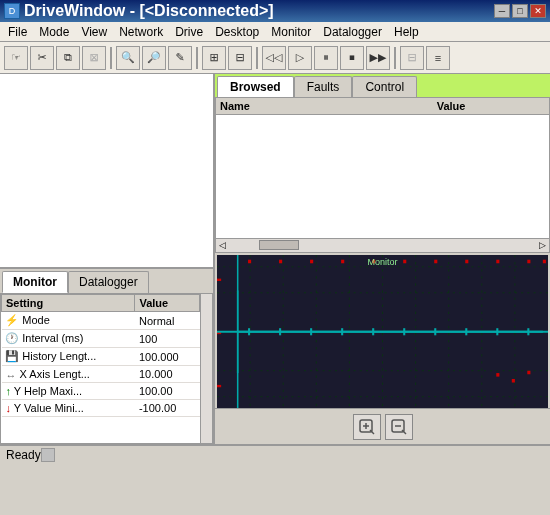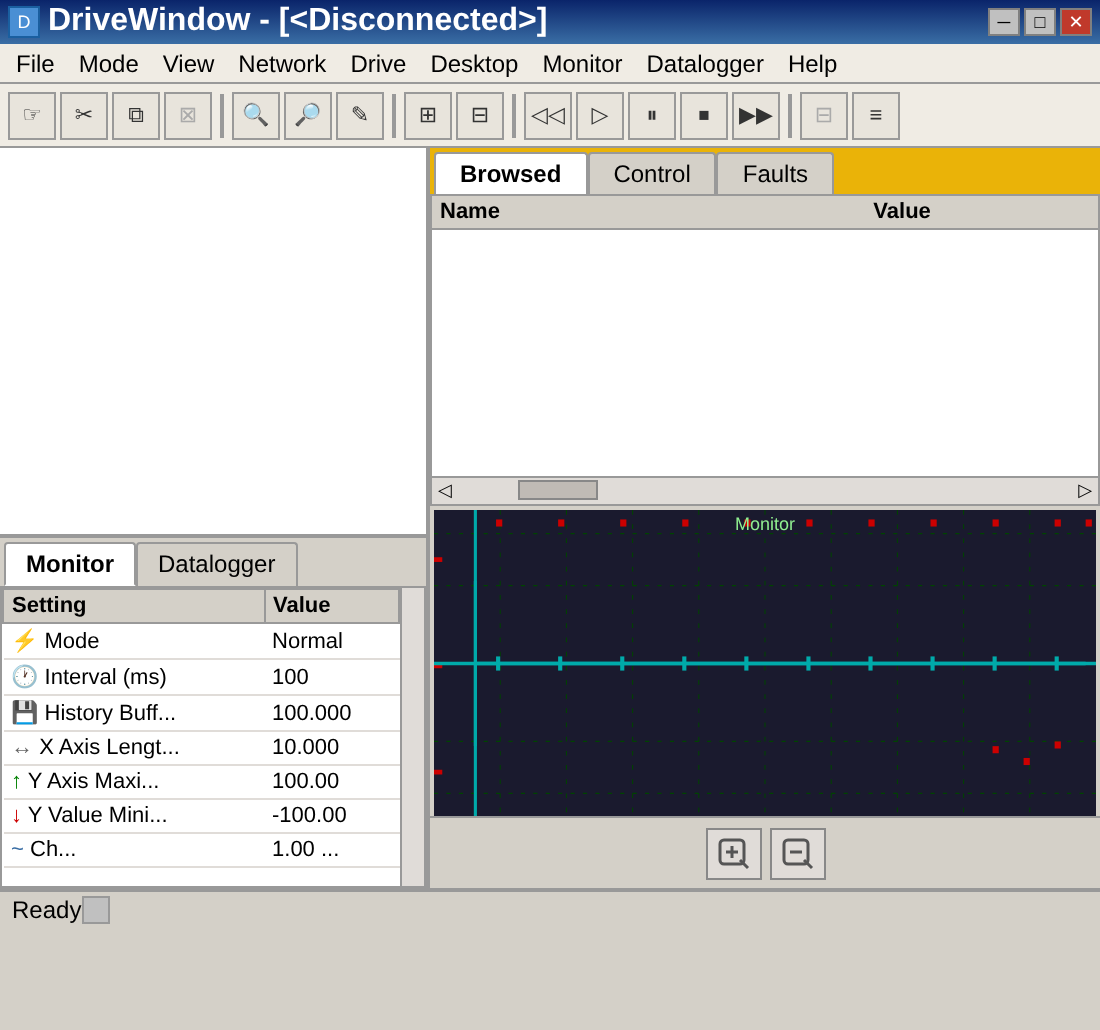--- a/index.html
+++ b/index.html
@@ -187,21 +187,21 @@
     
     .right-panel {
       flex: 1;
       display: flex;
       flex-direction: column;
     }
 
     
     .browse-tab-row {
       display: flex;
-      background: #eab308;
+      background: #bef264;
       padding: 2px 2px 0;
     }
     .browse-tab {
       padding: 3px 12px;
       border: 1px solid #999;
       border-bottom: none;
       background: #d4d0c8;
       cursor: pointer;
       font-size: 12px;
       border-radius: 2px 2px 0 0;
@@ -399,54 +399,50 @@
               <tbody>
                 <tr>
                   <td><span style="color:#cc6600;">⚡</span> <span>Mode</span></td>
                   <td>Normal</td>
                 </tr>
                 <tr>
                   <td><span style="color:#3a6ea5;">🕐</span> <span>Interval (ms)</span></td>
                   <td>100</td>
                 </tr>
                 <tr>
-                  <td><span style="color:#4a90d9;">💾</span> <span>History Buff...</span></td>
+                  <td><span style="color:#4a90d9;">💾</span> <span>History Lengt...</span></td>
                   <td>100.000</td>
                 </tr>
                 <tr>
                   <td><span style="color:#666;">↔</span> <span>X Axis Lengt...</span></td>
                   <td>10.000</td>
                 </tr>
                 <tr>
-                  <td><span style="color:#008000; font-weight:bold;">↑</span> <span>Y Axis Maxi...</span></td>
+                  <td><span style="color:#008000; font-weight:bold;">↑</span> <span>Y Help Maxi...</span></td>
                   <td>100.00</td>
                 </tr>
                 <tr>
                   <td><span style="color:#cc0000; font-weight:bold;">↓</span> <span>Y Value Mini...</span></td>
                   <td>-100.00</td>
-                </tr>
-                <tr>
-                  <td><span style="color:#3a6ea5;">~</span> <span>Ch...</span></td>
-                  <td>1.00 ...</td>
                 </tr>
               </tbody>
             </table>
           </div>
           <div class="scrollbar-v"></div>
         </div>
       </div>
     </div>
   </div>
 
   <div class="right-panel">
 
     <div class="browse-tab-row">
       <div class="browse-tab active">Browsed</div>
+      <div class="browse-tab">Faults</div>
       <div class="browse-tab">Control</div>
-      <div class="browse-tab">Faults</div>
     </div>
 
     <div class="browse-content" style="height: 160px;">
       <div class="browse-header">
         <span class="browse-col-name">Name</span>
         <span class="browse-col-value">Value</span>
       </div>
       <div class="browse-body"></div>
 
       <div class="h-scroll">

